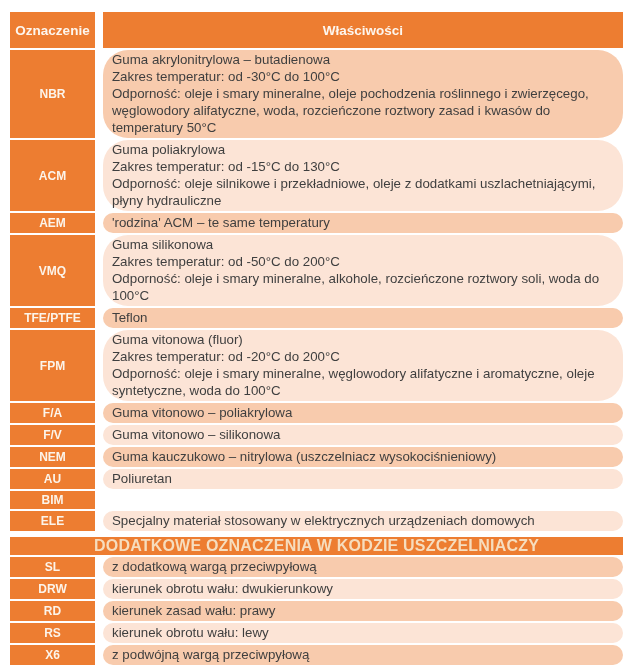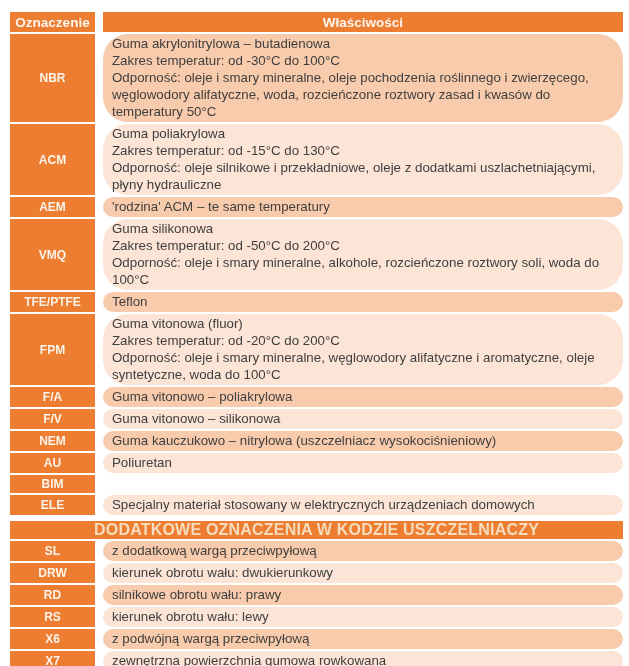--- a/index.html
+++ b/index.html
@@ -53,21 +53,21 @@
   }
   
   .rows-group .row:nth-child(odd) .desc { background: var(--row-dark); }
   .rows-group .row:nth-child(even) .desc { background: var(--row-light); }
 
   .header-row .cell {
     background: var(--orange);
     color: var(--head-text);
     font-weight: bold;
     font-size: 13.5px;
-    height: 20px;
+    height: 36px;
     display: flex;
     align-items: center;
     justify-content: center;
   }
   .header-row .desc-head { flex: 1; }
 
   .section-title {
     margin-top: 4px;
     background: var(--orange);
     color: var(--section-text);
@@ -153,21 +153,21 @@
       <div class="row">
         <div class="cell code">SL</div>
         <div class="cell desc">z dodatkową wargą przeciwpyłową</div>
       </div>
       <div class="row">
         <div class="cell code">DRW</div>
         <div class="cell desc">kierunek obrotu wału: dwukierunkowy</div>
       </div>
       <div class="row">
         <div class="cell code">RD</div>
-        <div class="cell desc">silnikowe obrotu wału: prawy</div>
+        <div class="cell desc">kierunek zasad wału: prawy</div>
       </div>
       <div class="row">
         <div class="cell code">RS</div>
         <div class="cell desc">kierunek obrotu wału: lewy</div>
       </div>
       <div class="row">
         <div class="cell code">X6</div>
         <div class="cell desc">z podwójną wargą przeciwpyłową</div>
       </div>
       <div class="row">

